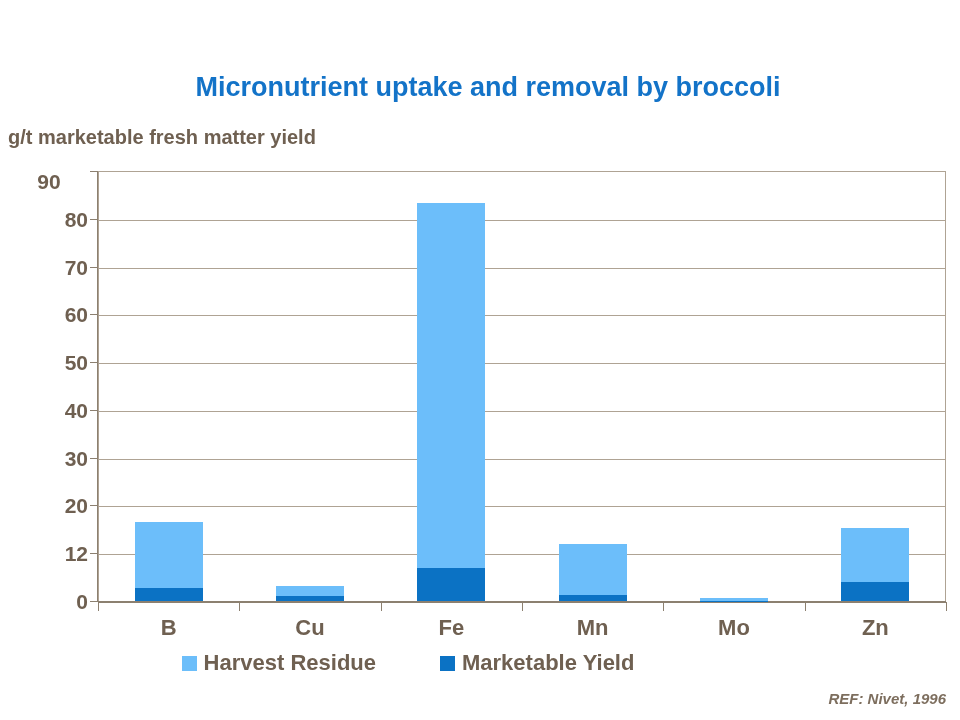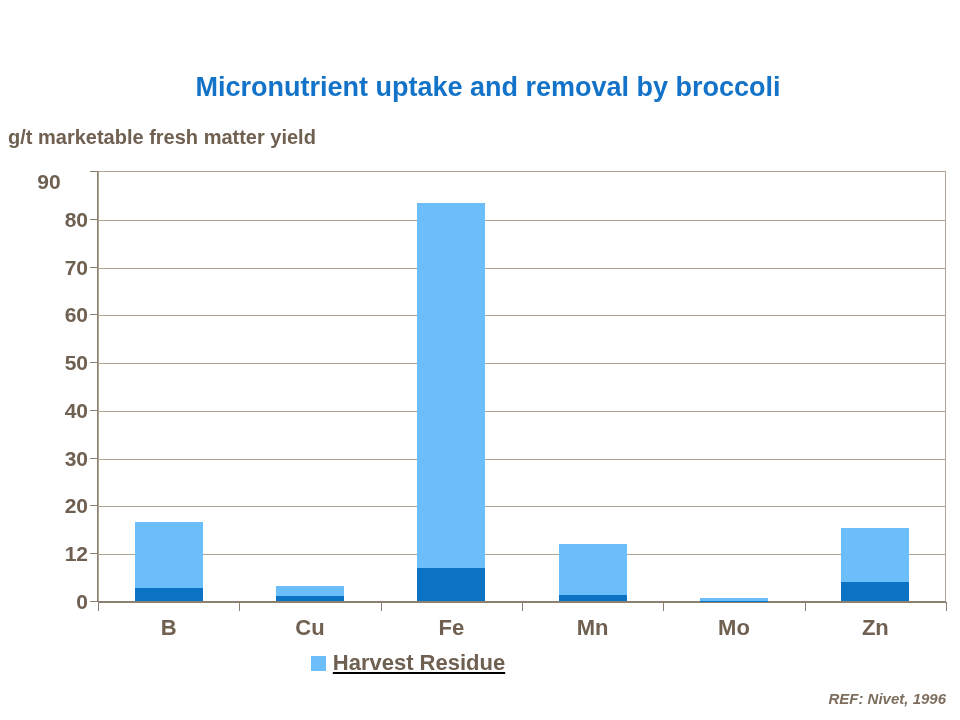--- a/index.html
+++ b/index.html
@@ -163,21 +163,20 @@
   
   .legend {
     position: absolute;
     left: 0;
     top: 650px;
     width: 816px;
     display: flex;
     justify-content: center;
     align-items: center;
     gap: 64px;
-    text-decoration: underline;
   }
   .legend-item {
     display: flex;
     align-items: center;
     gap: 7px;
   }
   .legend-swatch {
     width: 15px;
     height: 15px;
     display: block;
@@ -294,16 +293,20 @@
         <div class="bar-seg seg-residue" style="top: 0px; height: 53.9889px; background: rgb(108, 190, 250);"></div>
       </div>
     </div>
 
 
   <div class="legend" id="legend">
       <div class="legend-item">
         <span class="legend-swatch" style="background: rgb(108, 190, 250);"></span>
         <span class="legend-label">Harvest Residue</span>
       </div>
+      <div class="legend-item">
+        <span class="legend-swatch" style="background: rgb(11, 114, 196);"></span>
+        <span class="legend-label">Marketable Yield</span>
+      </div>
     </div>
 
   <div class="reference">REF: Nivet, 1996</div>
 </div>
 
 </body></html>

